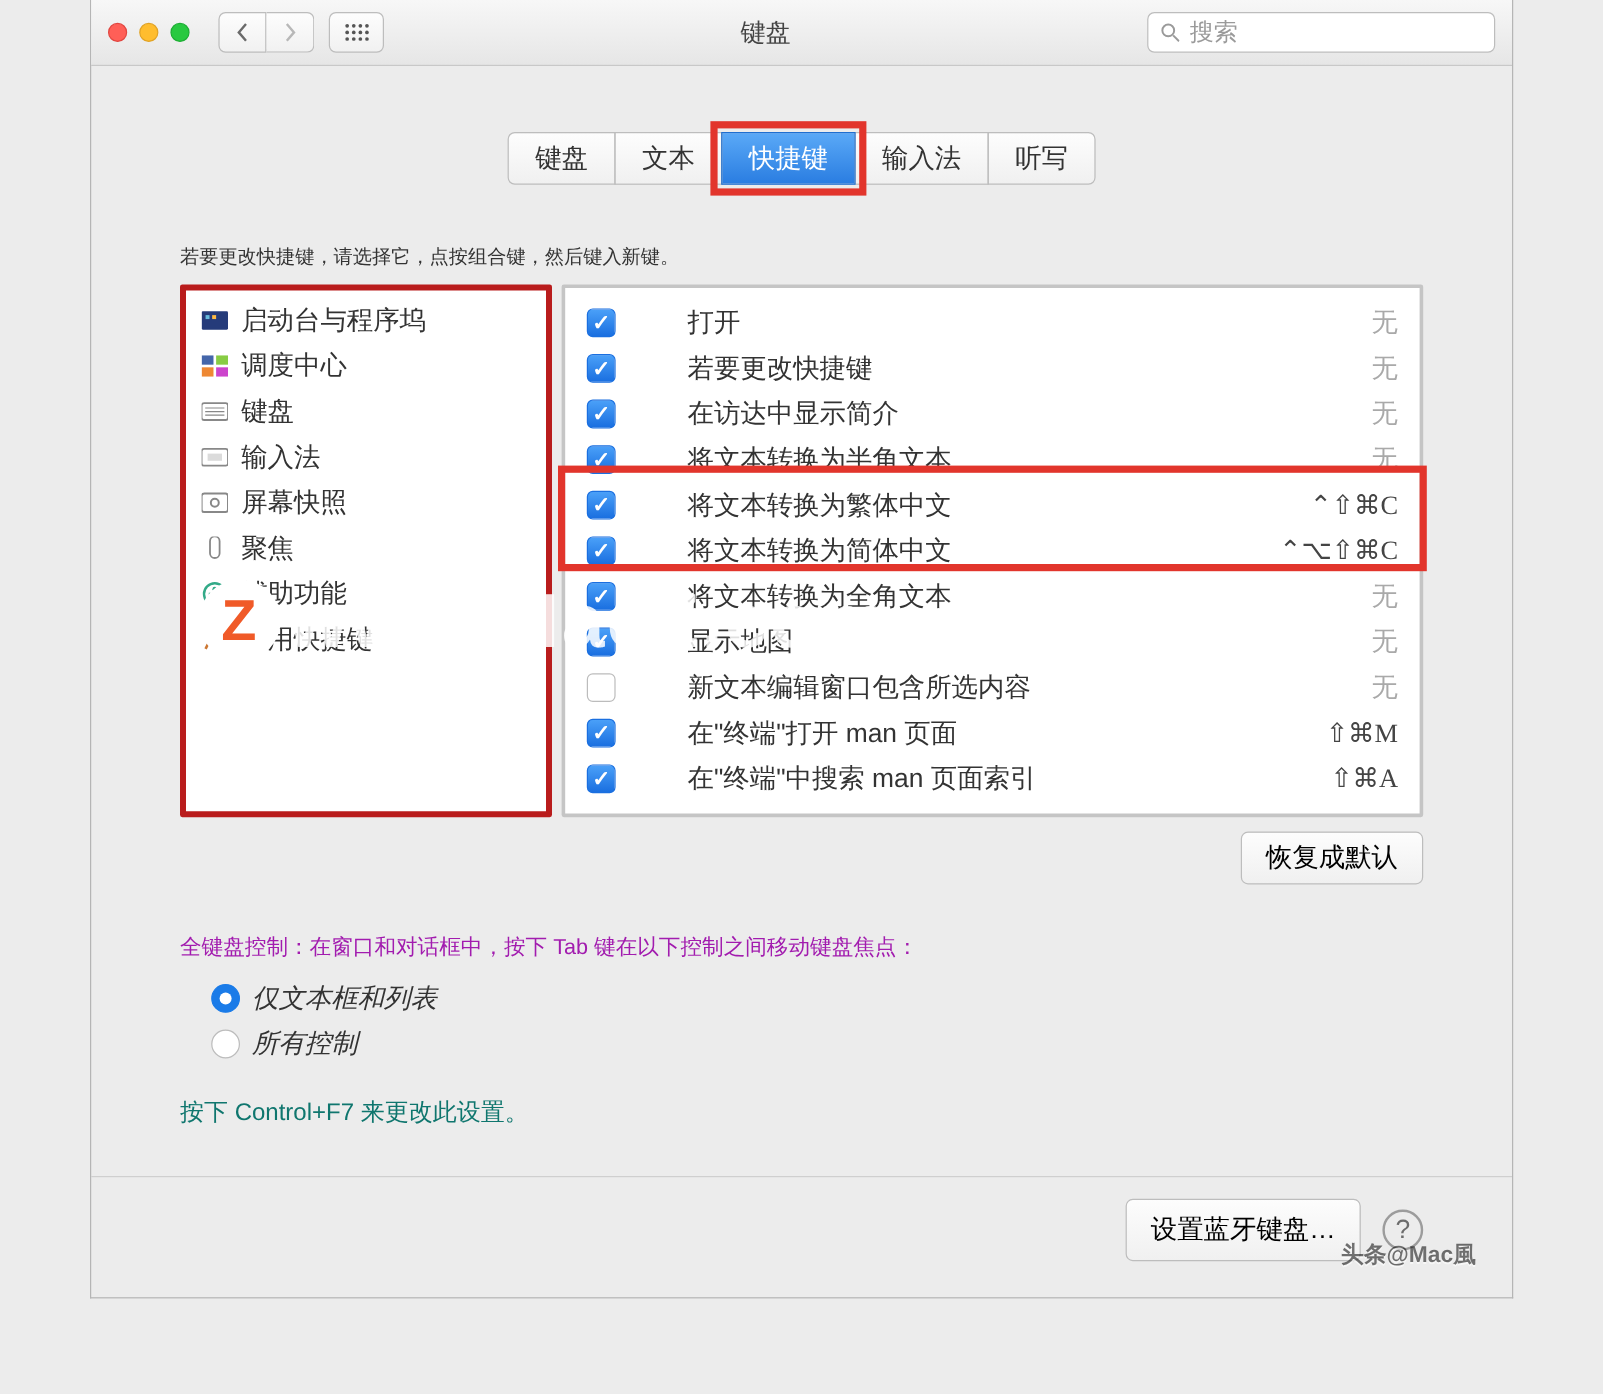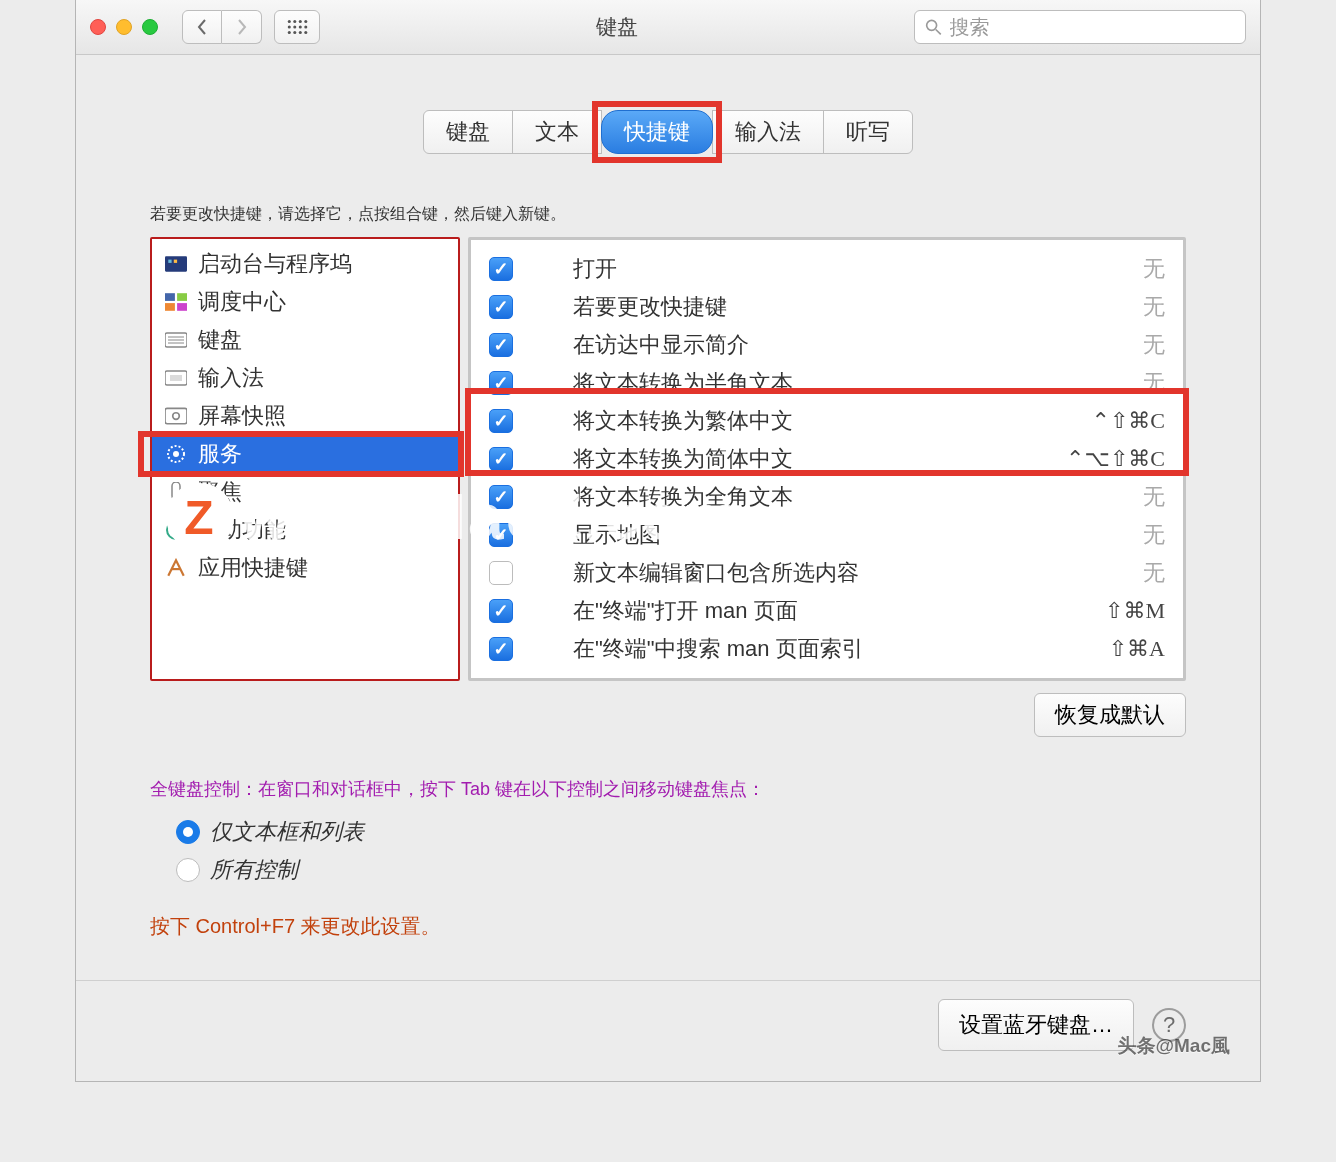--- a/index.html
+++ b/index.html
@@ -46,21 +46,21 @@
 .nav-btn:last-child { border-radius: 0 6px 6px 0; border-left: none; }
 .grid-btn {
   width: 46px; height: 34px;
   background: linear-gradient(#fdfdfd, #f1f1f1);
   border: 1px solid #bdbdbd; border-radius: 6px;
   display: flex; align-items: center; justify-content: center;
   font-size: 18px; color: #555; letter-spacing: -2px;
 }
 .title { flex: 1; text-align: center; font-size: 21px; color: #444; }
 .search {
-  width: 332px; height: 34px;
+  width: 290px; height: 34px;
   background: #fff;
   border: 1px solid #bdbdbd;
   border-radius: 6px;
   display: flex; align-items: center;
   padding: 0 10px; gap: 8px;
 }
 .search svg { width: 18px; height: 18px; fill: #9a9a9a; }
 .search input { border: none; outline: none; font-size: 20px; width: 100%; color: #9a9a9a; background: transparent; }
 .search input::placeholder { color: #9a9a9a; }
 
@@ -73,21 +73,20 @@
   font-size: 22px; color: #333;
   margin-left: -1px;
 }
 .tab:first-child { border-radius: 6px 0 0 6px; margin-left: 0; }
 .tab:last-child { border-radius: 0 6px 6px 0; }
 .tab.active {
   background: linear-gradient(#5aa9f7, #2a7de1);
   color: #fff;
   border-color: #1f6fd0;
   position: relative;
-  border-radius: 17px;
 }
 .tab.active::after {
   content: "";
   position: absolute;
   top: -10px; left: -10px; right: -10px; bottom: -10px;
   border: 6px solid #e2352c;
   pointer-events: none;
 }
 
 .instruction {
@@ -96,21 +95,21 @@
   color: #333;
 }
 .panels {
   display: flex;
   padding: 0 74px;
   gap: 8px;
 }
 .sidebar {
   width: 310px;
   background: #fff;
-  border: 2px solid #b91c1c;
+  border: 5px solid #b91c1c;
   border-radius: 2px;
   padding: 6px 0;
   position: relative;
 }
 .side-item {
   display: flex; align-items: center;
   gap: 10px;
   padding: 4px 12px;
   font-size: 22px;
   color: #333;
@@ -189,21 +188,21 @@
 .footer-text { padding: 40px 74px 0; font-size: 18px; color: #a21caf; }
 .radios { padding: 12px 100px 0; }
 .radio-row { display: flex; align-items: center; gap: 10px; font-size: 22px; padding: 4px 0; font-style: italic; }
 .radio {
   width: 24px; height: 24px; border-radius: 50%;
   border: 1px solid #bcbcbc; background: #fff;
   display: flex; align-items: center; justify-content: center;
 }
 .radio.checked { background: #1a7be8; border-color: #1a7be8; }
 .radio.checked::after { content: ""; width: 10px; height: 10px; background: #fff; border-radius: 50%; }
-.hint { padding: 24px 74px 40px; font-size: 20px; color: #c2410c; }
+.hint { padding: 24px 74px 40px; font-size: 20px; color: #0f766e; }
 
 .bottom-bar {
   border-top: 1px solid #cfcfcf;
   padding: 18px 74px 30px;
   display: flex; justify-content: flex-end; align-items: center; gap: 18px;
 }
 .bt-btn {
   padding: 10px 20px;
   background: linear-gradient(#fdfdfd, #f0f0f0);
   border: 1px solid #bdbdbd;
@@ -347,29 +346,20 @@
       </div>
       <div class="side-item">
         <span class="side-icon">
             <svg viewBox="0 0 20 16">
               <rect width="20" height="14" y="1" rx="2" fill="none" stroke="#888" stroke-width="1.5"></rect>
               <circle cx="10" cy="8" r="3" fill="none" stroke="#888" stroke-width="1.5"></circle>
             </svg>
           </span>
         <span>屏幕快照</span>
       </div>
-      <div class="side-item selected">
-        <span class="side-icon">
-            <svg viewBox="0 0 20 20">
-              <circle cx="10" cy="10" r="8" fill="none" stroke="#fff" stroke-width="2" stroke-dasharray="2 2"></circle>
-              <circle cx="10" cy="10" r="3" fill="#fff"></circle>
-            </svg>
-          </span>
-        <span>服务</span>
-      </div>
       <div class="side-item">
         <span class="side-icon">
             <svg viewBox="0 0 16 20">
               <rect x="4" width="8" height="18" rx="4" fill="none" stroke="#888" stroke-width="1.5"></rect>
             </svg>
           </span>
         <span>聚焦</span>
       </div>
       <div class="side-item">
         <span class="side-icon">

